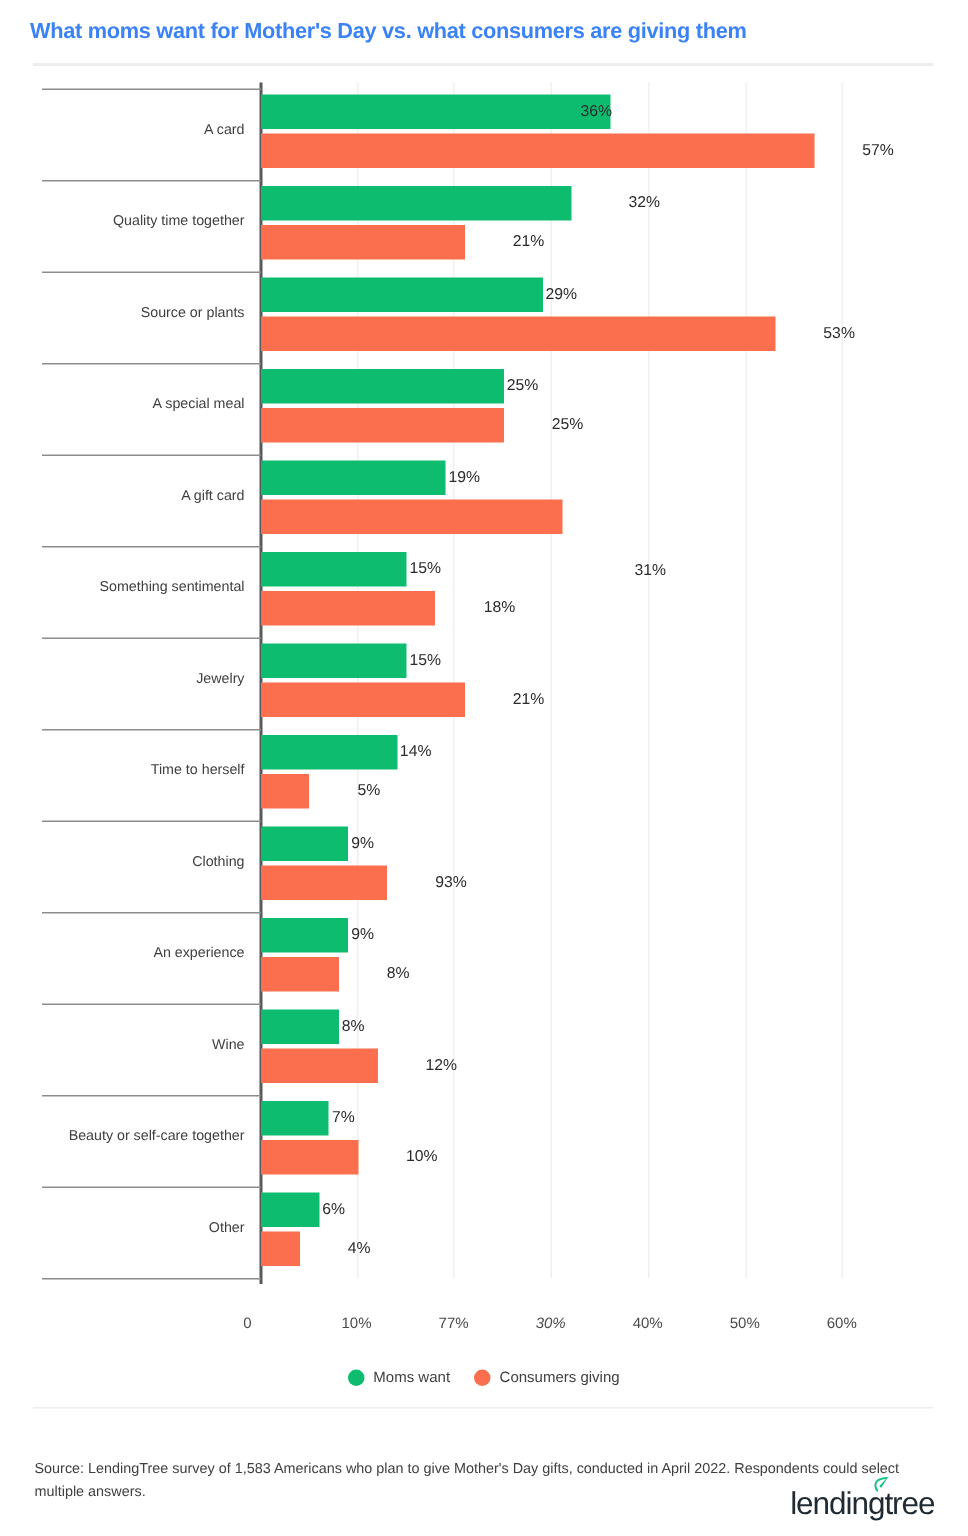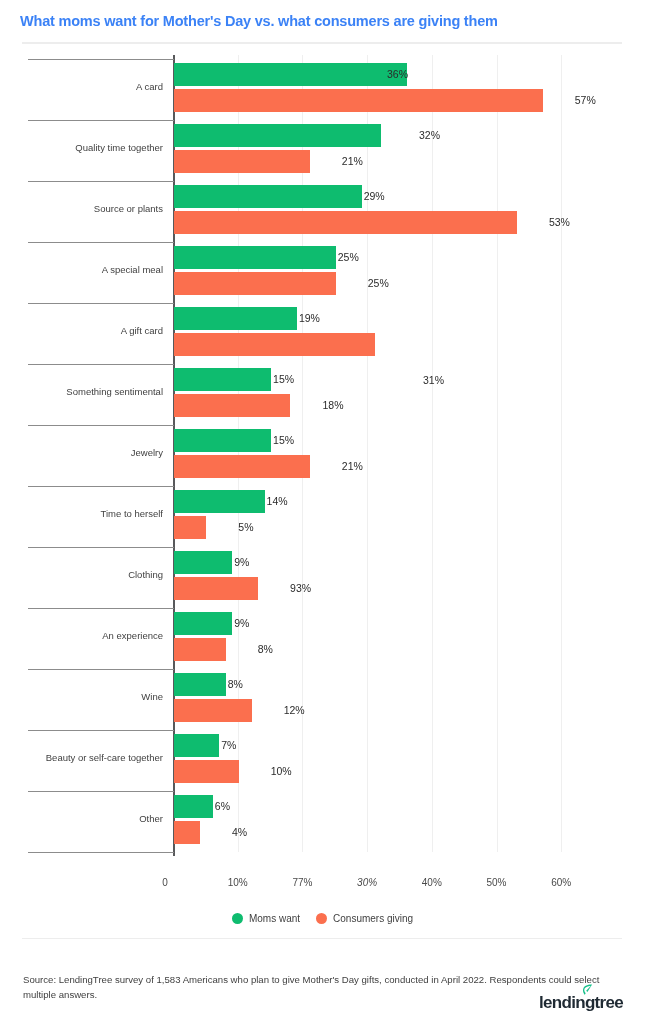--- a/index.html
+++ b/index.html
@@ -181,22 +181,22 @@
   }
   #logo {
     position: absolute;
     right: 22px;
     top: 993px;
     display: flex;
     align-items: flex-end;
     gap: 0px;
   }
   #logo-text {
-    font-size: 17px;
-    font-weight: bold;
+    font-size: 21px;
+    font-weight: normal;
     color: #1f2a33;
     letter-spacing: -0.7px;
     line-height: 19px;
   }
   #logo-leaf {
     position: absolute;
     right: 30px;
     top: -9px;
     width: 11px;
     height: 12px;

